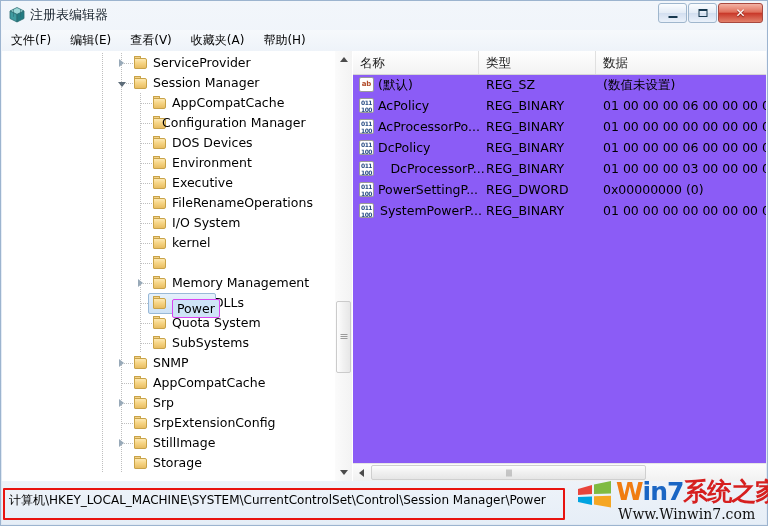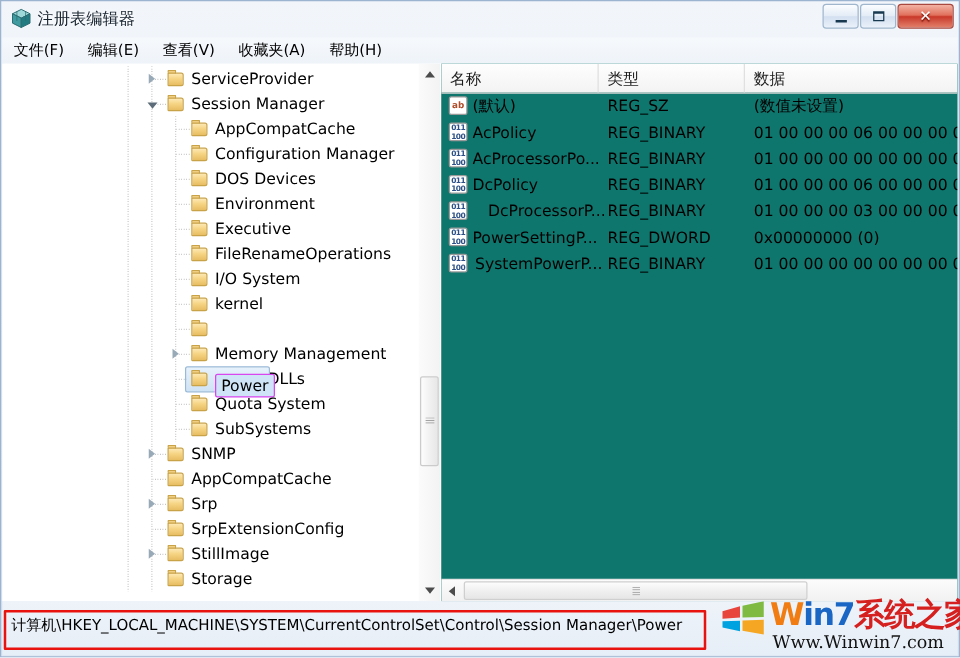--- a/index.html
+++ b/index.html
@@ -113,21 +113,21 @@
   
   .guide{position:absolute;top:0;width:1px;height:20px;
     background-image:linear-gradient(180deg,#bfbfbf 50%,transparent 50%);
     background-size:1px 2px;}
   .guide-h{position:absolute;height:1px;
     background-image:linear-gradient(90deg,#bfbfbf 50%,transparent 50%);
     background-size:2px 1px;top:10px;}
 
   
   .list-pane{
-    position:absolute;left:351px;top:0;right:0;bottom:0;background:#0f766e;overflow:hidden;
+    position:absolute;left:351px;top:0;right:0;bottom:0;background:#8b5cf6;overflow:hidden;
   }
   .list-head{
     position:absolute;left:0;top:0;right:0;height:23px;
     background:linear-gradient(180deg,#fefefe 0%,#f3f3f3 100%);
     border-bottom:1px solid #d6d6d6;
   }
   .lh{
     position:absolute;top:0;height:23px;line-height:23px;font-size:12.5px;color:#1b1b1b;
     padding-left:7px;box-sizing:border-box;border-right:1px solid #e0e0e0;
     white-space:nowrap;overflow:hidden;
@@ -293,21 +293,21 @@
               </div>
               <div class="trow">
                 <div class="guide" style="left: 100px;"></div>
                 <div class="guide" style="left: 119px;"></div>
                 <div class="guide" style="left: 138px;"></div>
                 <div class="guide-h" style="left: 139px; width: 11px;"></div>
                 <div class="folder" style="left: 150px; top: 3px;">
                   <div class="ft"></div>
                   <div class="fb"></div>
                 </div>
-                <div class="tlabel" style="left: 170px;">Configuration Manager</div>
+                <div class="tlabel" style="left: 160px;">Configuration Manager</div>
               </div>
               <div class="trow">
                 <div class="guide" style="left: 100px;"></div>
                 <div class="guide" style="left: 119px;"></div>
                 <div class="guide" style="left: 138px;"></div>
                 <div class="guide-h" style="left: 139px; width: 11px;"></div>
                 <div class="folder" style="left: 150px; top: 3px;">
                   <div class="ft"></div>
                   <div class="fb"></div>
                 </div>

